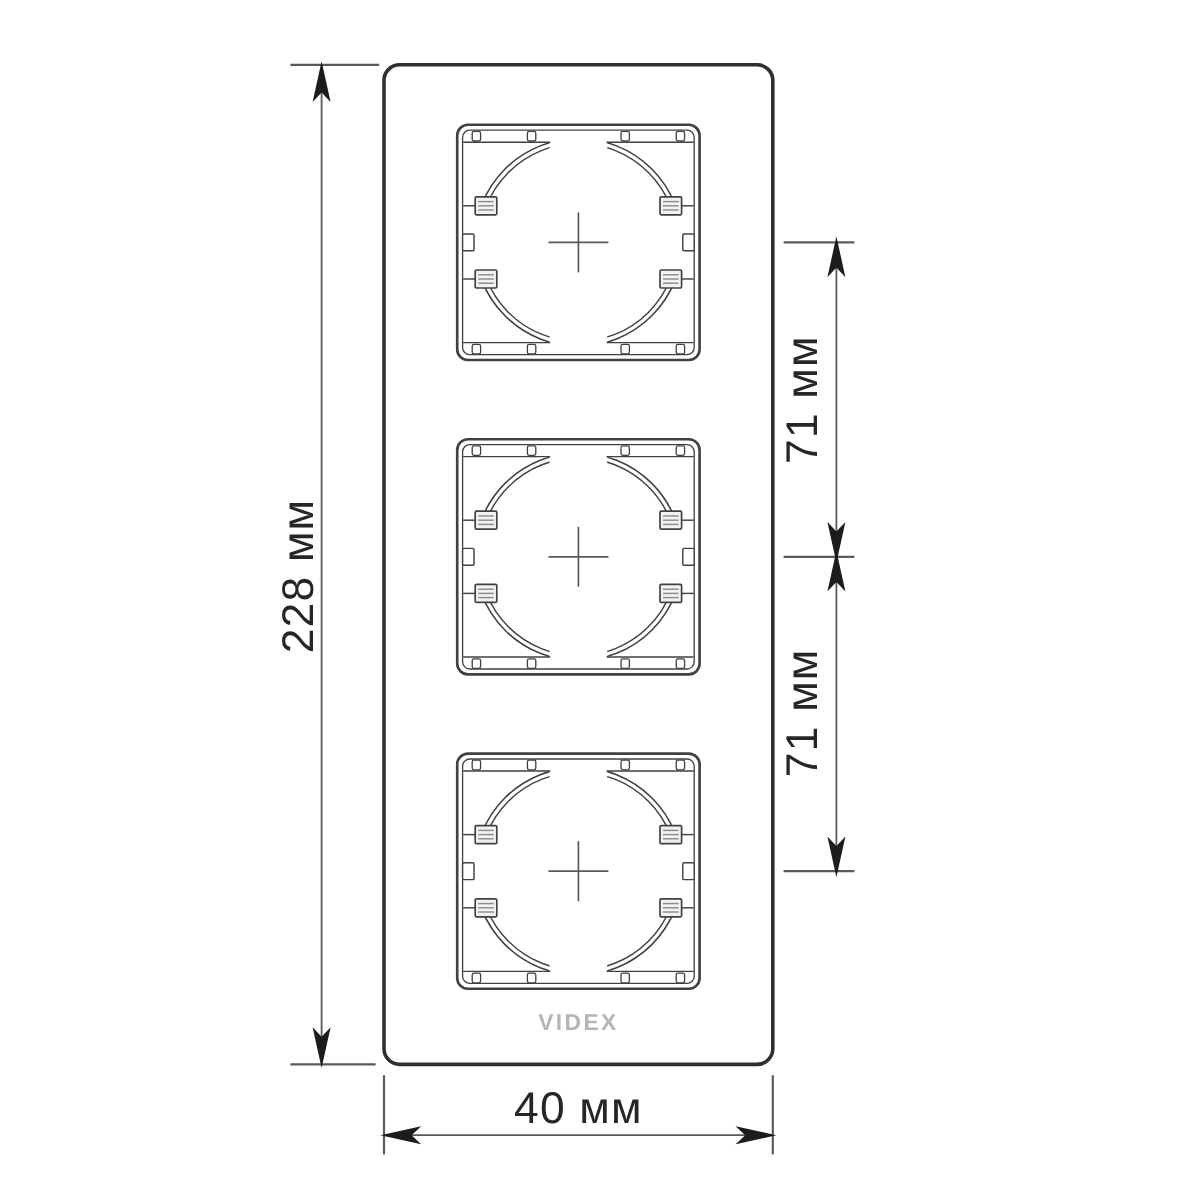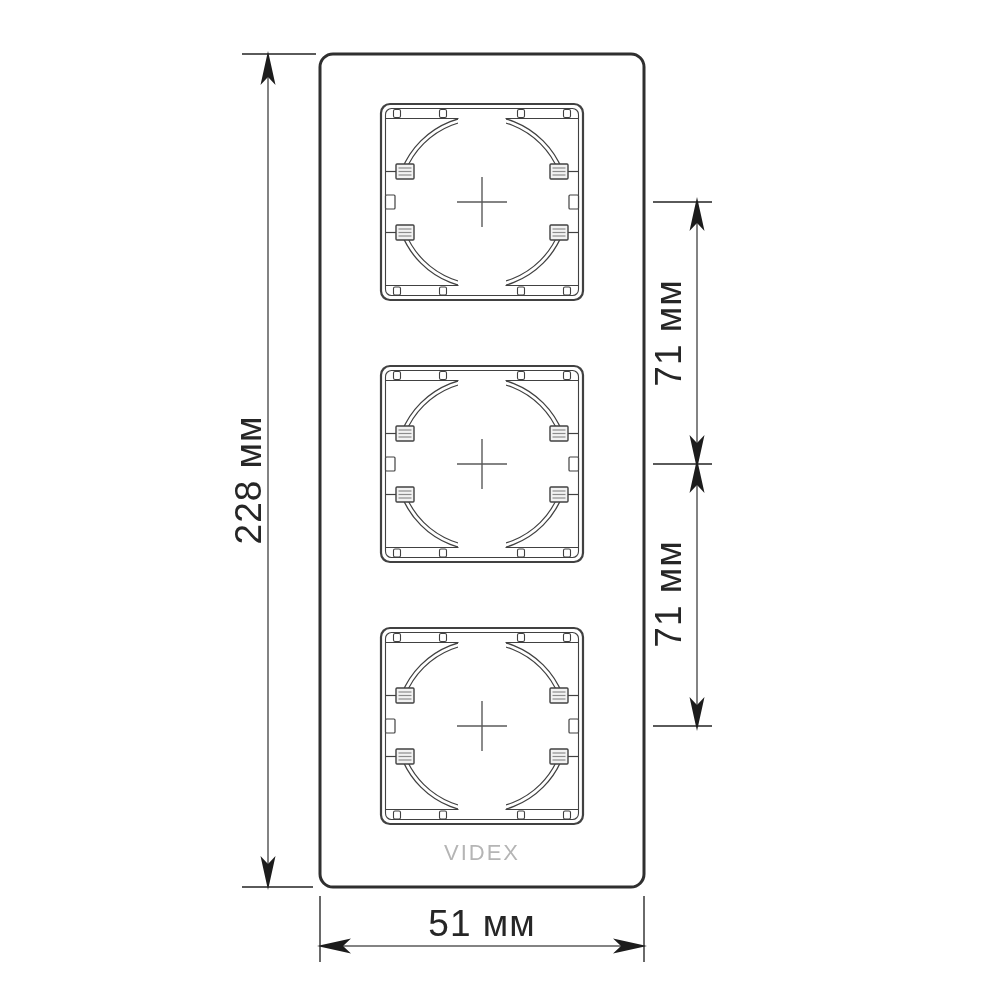--- a/index.html
+++ b/index.html
@@ -5,21 +5,21 @@
   html,body{margin:0;padding:0}
   body{width:1000px;height:1000px;background:var(--background,#ffffff)}
   .stage{position:relative;width:1000px;height:1000px;overflow:hidden;
          font-family:"Liberation Sans",sans-serif;background:var(--background,#ffffff)}
   svg.drawing{position:absolute;left:0;top:0}
   .frame{fill:var(--background,#ffffff);stroke:var(--frame-line,#2f2f2f);stroke-width:3}
   .dim-label{position:absolute;font-size:37px;line-height:1;letter-spacing:1px;
              color:var(--label-text,#262626);white-space:nowrap;
              transform:translate(-50%,-50%)}
   .dim-label.rot{transform:translate(-50%,-50%) rotate(-90deg)}
-  .brand-logo{position:absolute;font-size:22px;font-weight:normal;letter-spacing:2px;
+  .brand-logo{position:absolute;font-size:19px;font-weight:bold;letter-spacing:2px;
               color:var(--logo,#b5b5b5);white-space:nowrap;
               transform:translate(-50%,-50%)}
 </style>
 </head>
 <body>
 
 <div class="stage">
 
   <svg class="drawing" width="1000" height="1000" viewBox="0 0 1000 1000">
     <rect class="frame" x="320" y="54" width="324" height="833" rx="13"></rect>
@@ -186,16 +186,16 @@
         <line x1="644" y1="896" x2="644" y2="962" stroke="#5a5a5a" stroke-width="1.8"></line>
         <line x1="323" y1="946" x2="641" y2="946" stroke="#5a5a5a" stroke-width="1.5"></line>
         <polygon points="317,946 351,938.5 343,946 351,953.5" fill="#1c1c1c"></polygon>
         <polygon points="647,946 613,938.5 621,946 613,953.5" fill="#1c1c1c"></polygon>
       </g>
   </svg>
 
   <div class="dim-label rot" style="left:248px;top:480px">228 мм</div>
   <div class="dim-label rot" style="left:668px;top:333px">71 мм</div>
   <div class="dim-label rot" style="left:668px;top:594px">71 мм</div>
-  <div class="dim-label" style="left:482px;top:923px">51 мм</div>
+  <div class="dim-label" style="left:482px;top:923px">40 мм</div>
   <div class="brand-logo" style="left:482px;top:853px">VIDEX</div>
 
 </div>
 
 </body></html>

